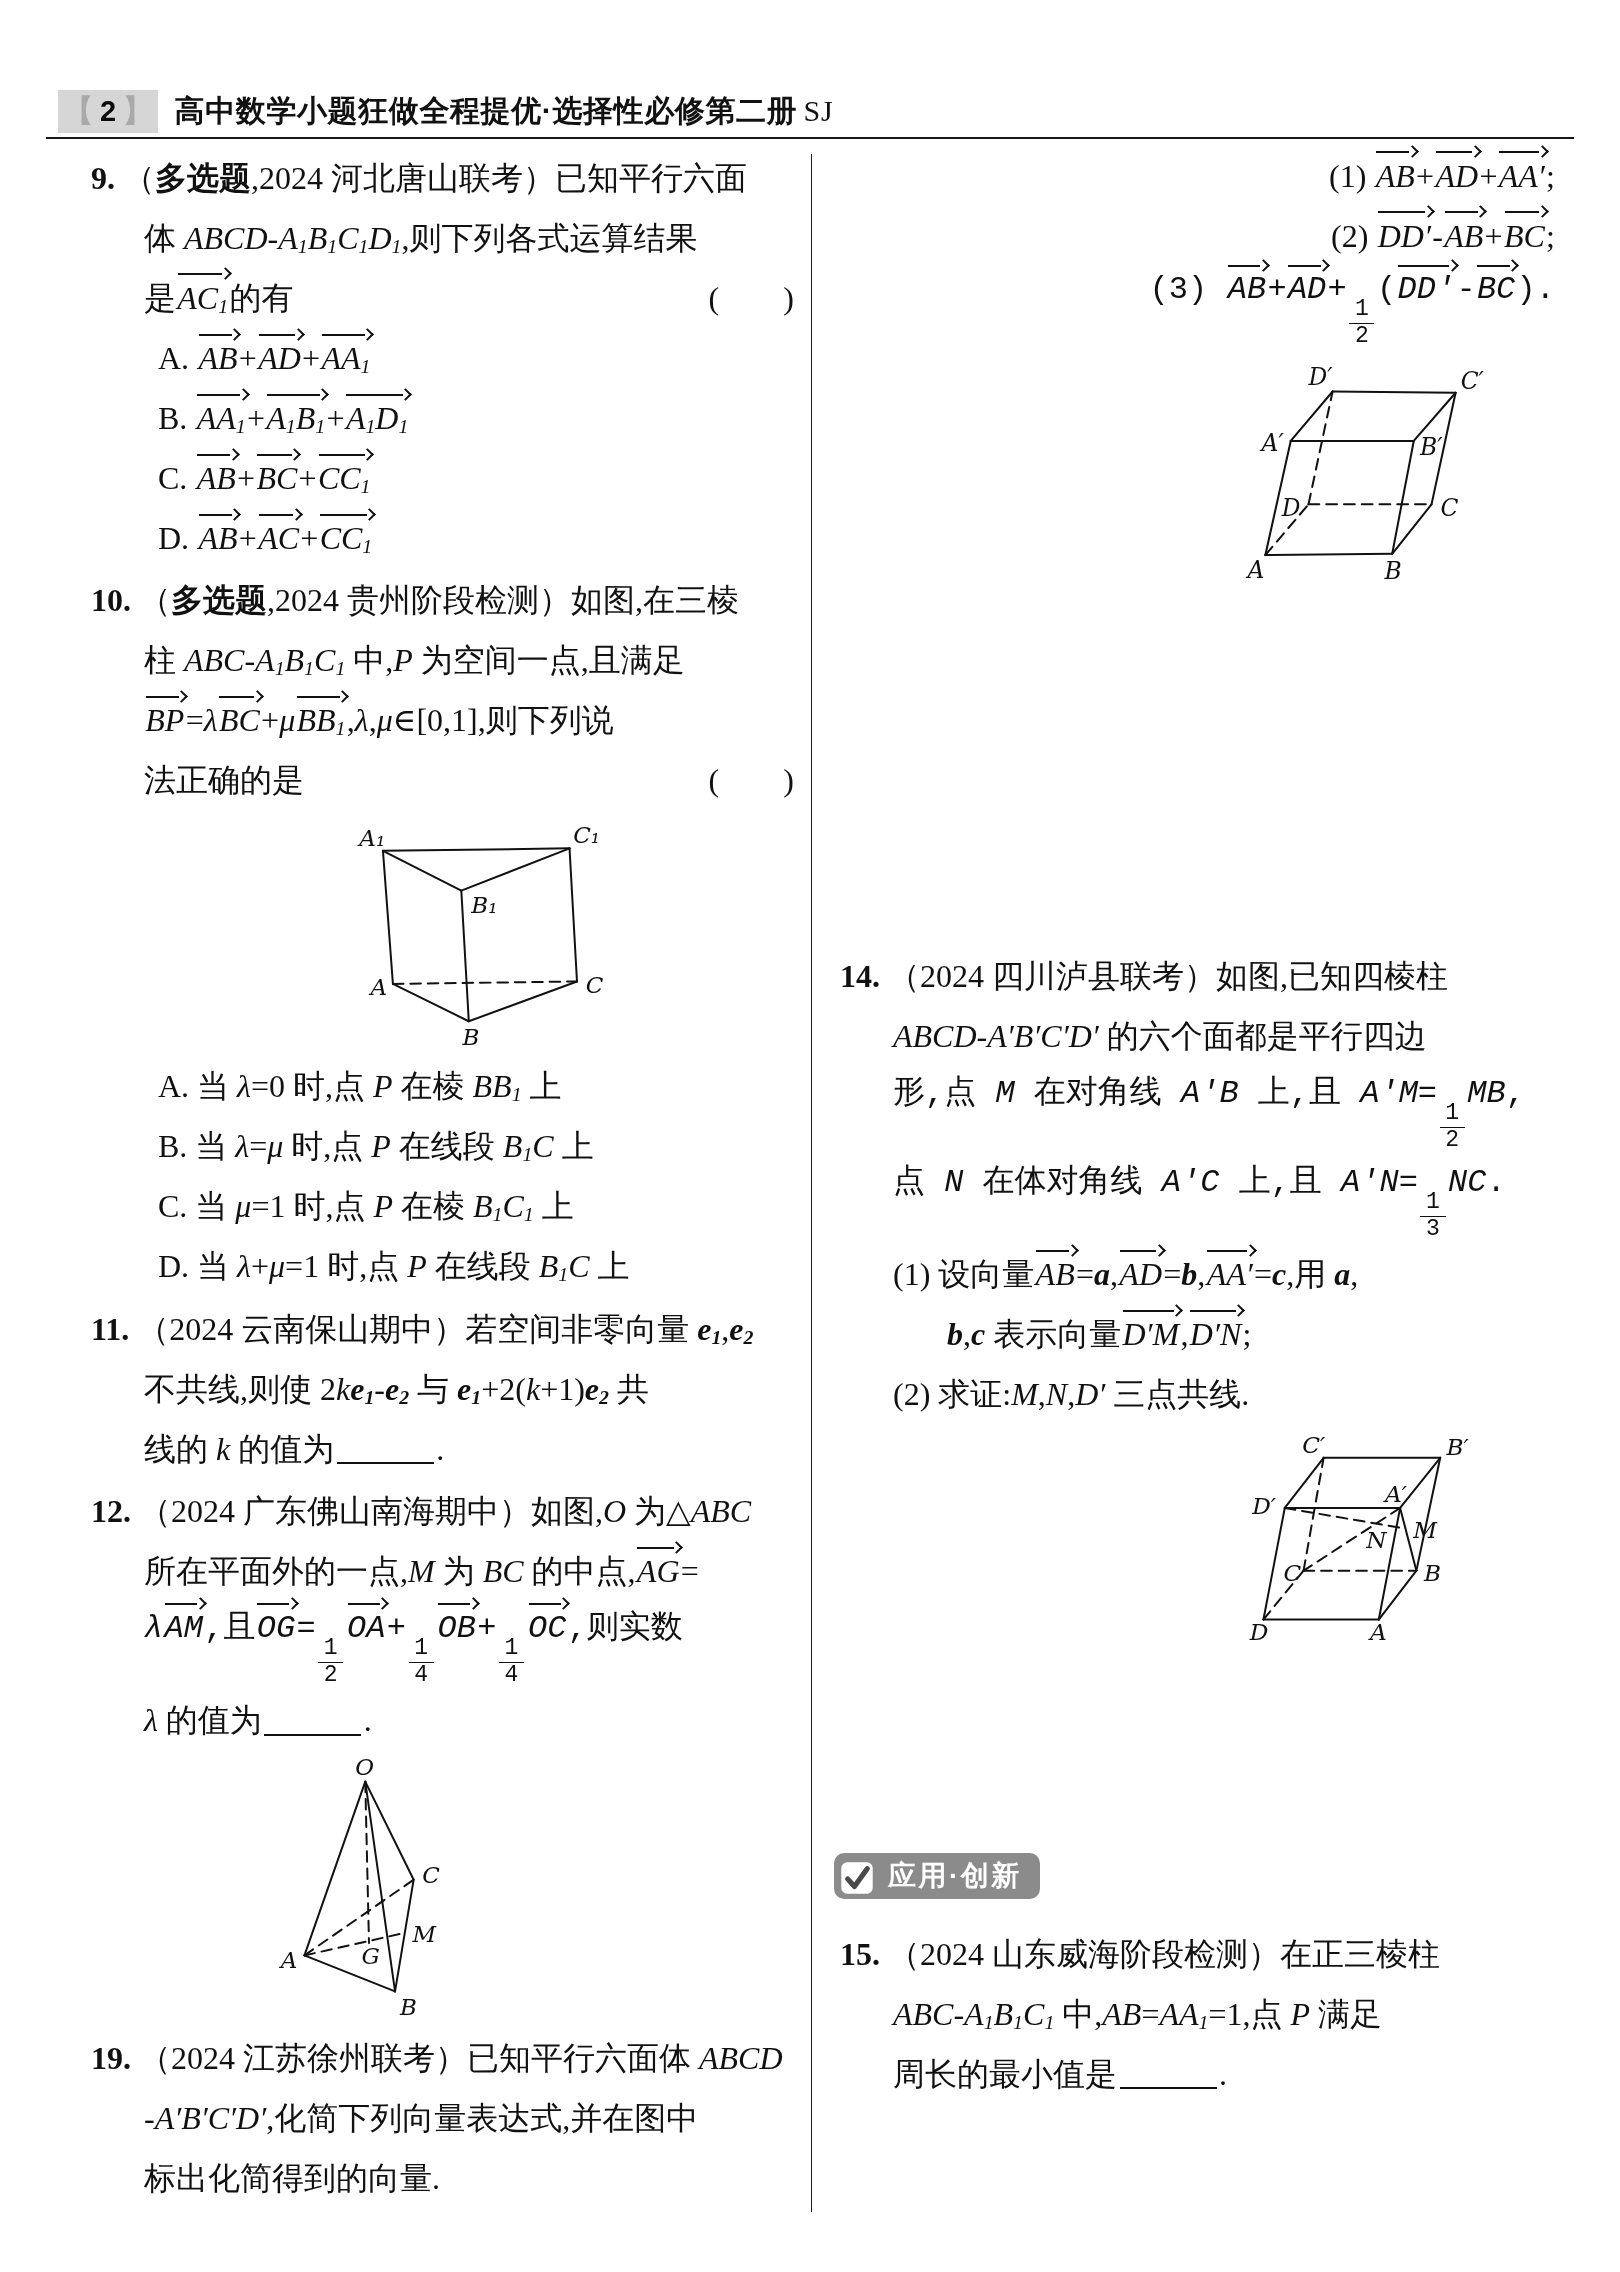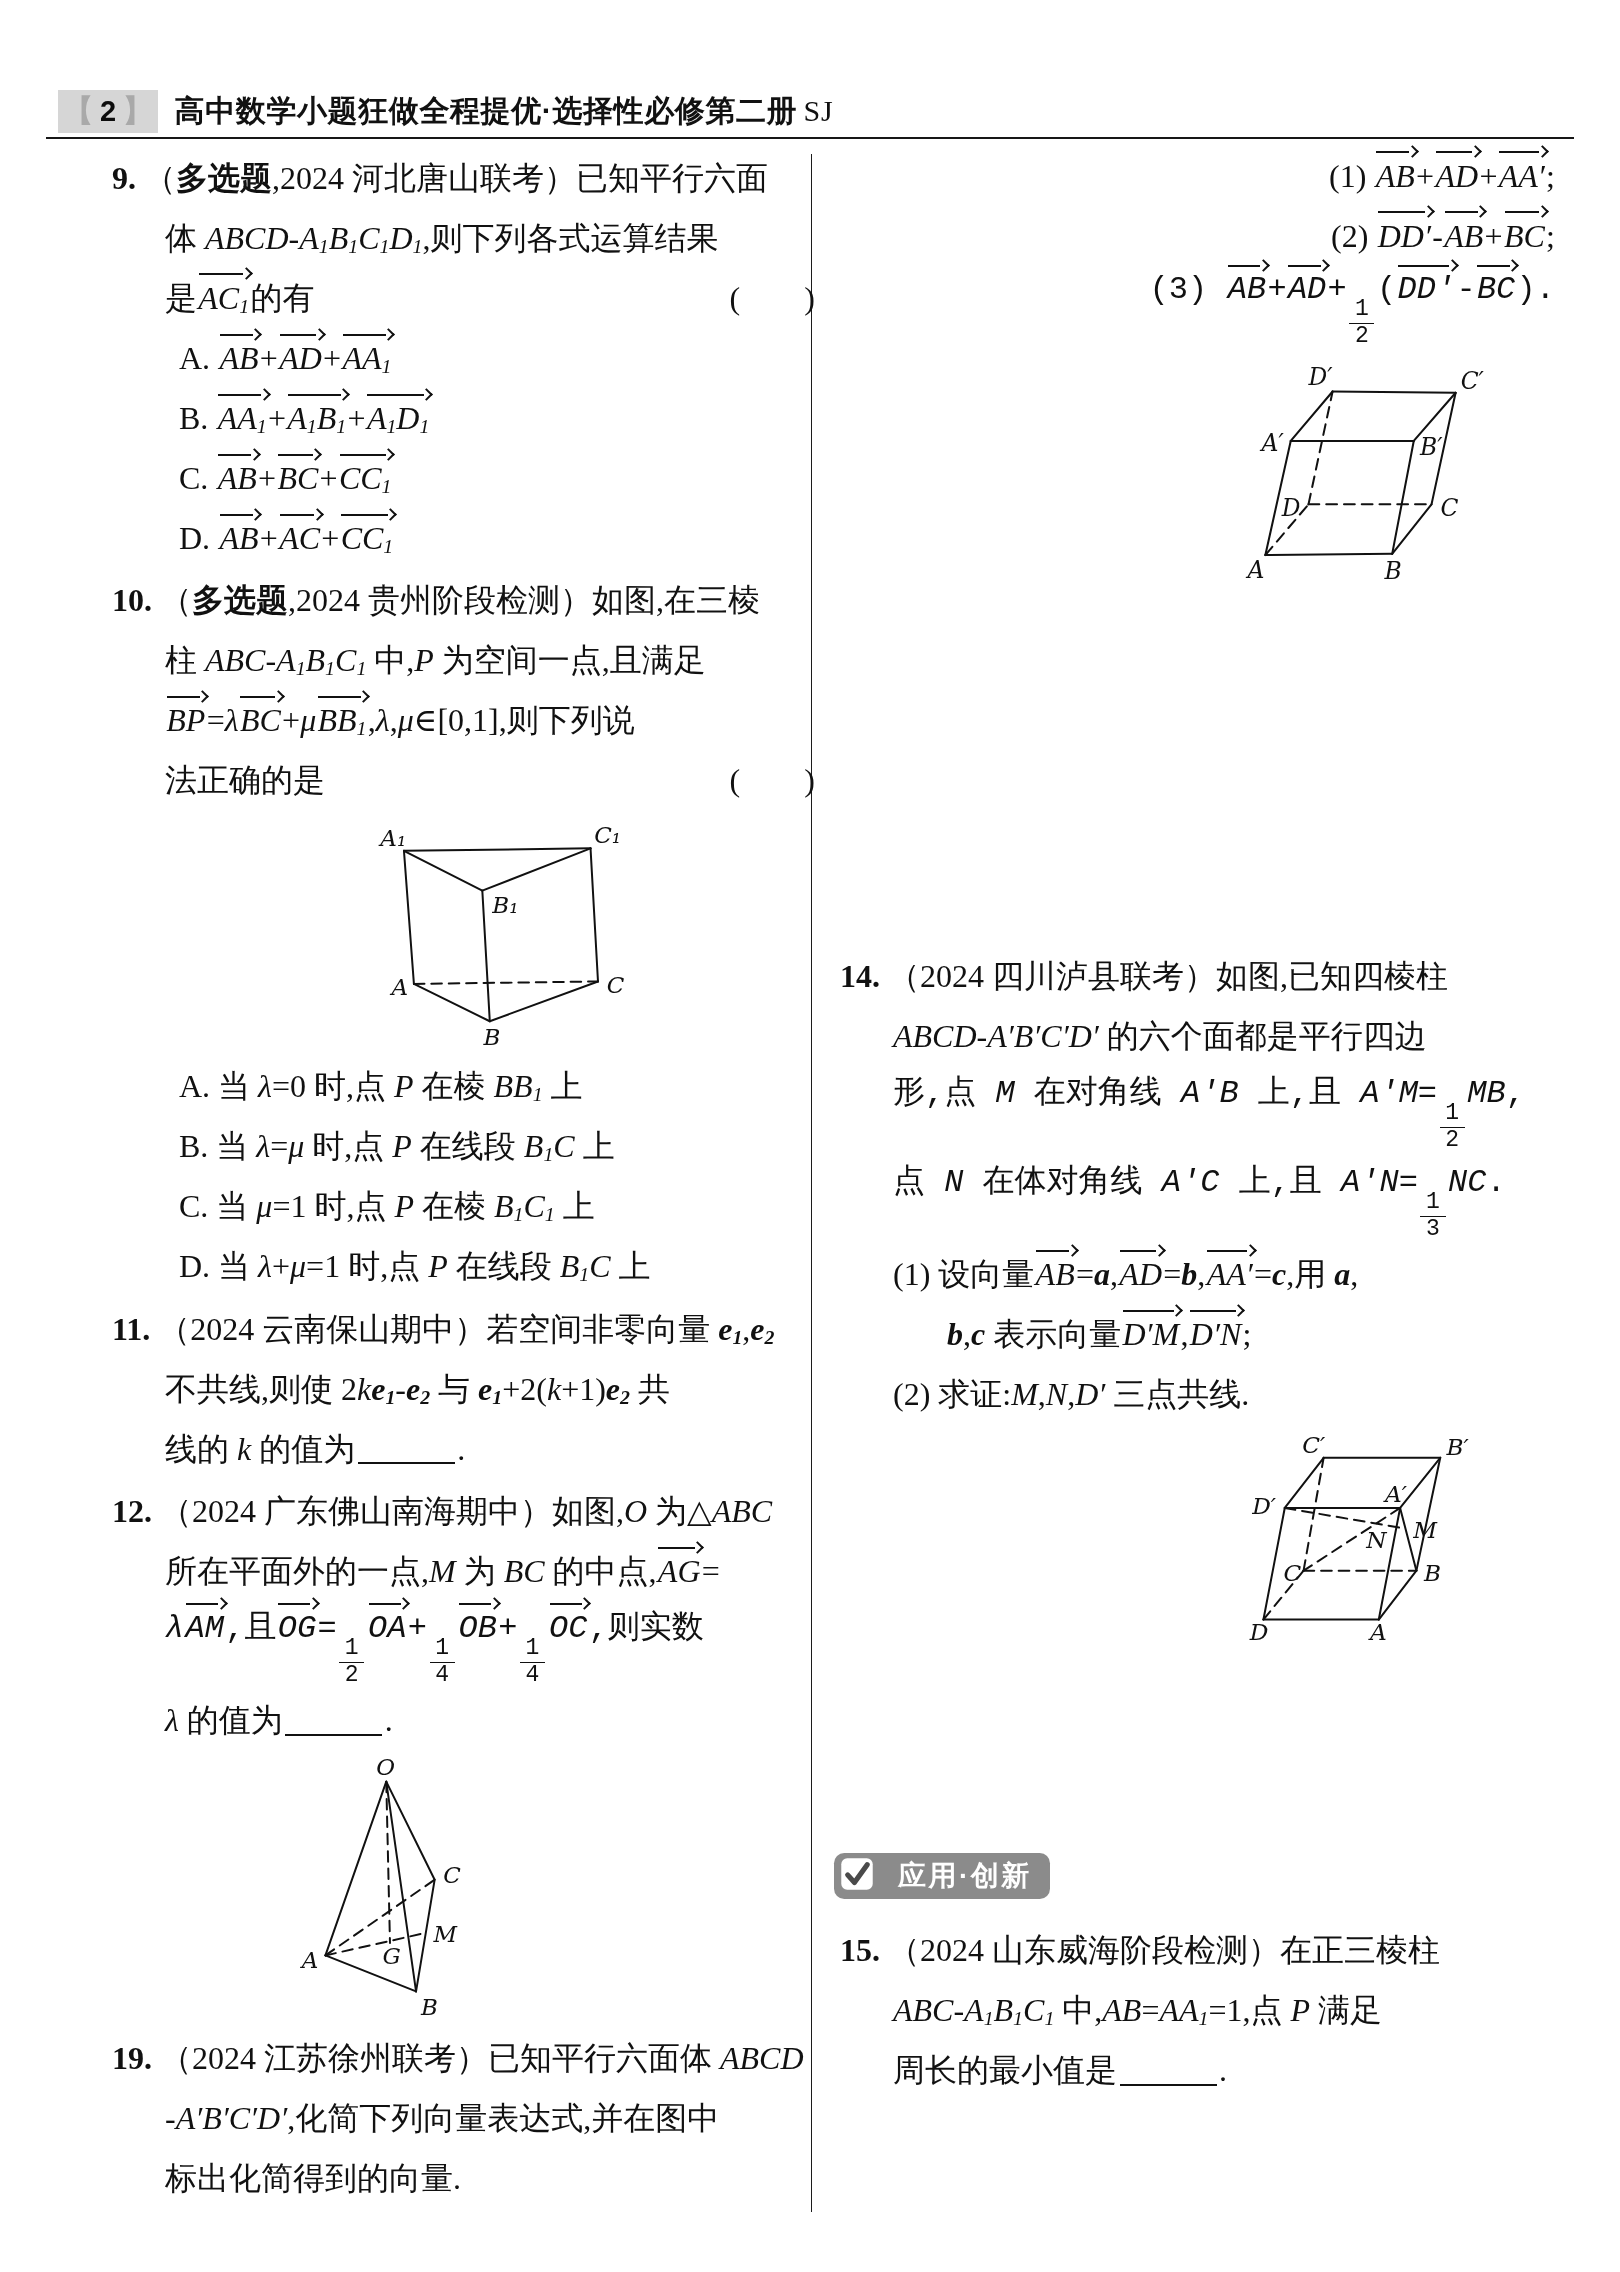--- a/index.html
+++ b/index.html
@@ -8,21 +8,21 @@
   
   .header{position:absolute;top:88px;left:58px;right:51px;height:47px;display:flex;align-items:center;gap:16.5px;}
   .pagenum{background:#d6d6d6;height:43px;padding:0 5.1px;display:flex;align-items:center;}
   .pbr{color:#a9a9a9;font-size:30.5px;font-family:"Liberation Sans","DejaVu Sans",sans-serif;font-weight:bold;}
   .pnum{font-size:29px;margin:0 6.4px;font-weight:bold;font-family:"Liberation Sans","DejaVu Sans",sans-serif;color:#0d0d0d;}
   .htitle{font-family:"Liberation Sans","DejaVu Sans",sans-serif;font-weight:bold;font-size:30px;letter-spacing:0.6px;white-space:nowrap;}
   .hsj{font-family:"Liberation Serif","DejaVu Serif",serif;font-weight:normal;font-size:30px;margin-left:6.4px;}
   .hrule{position:absolute;top:137px;left:46px;width:1528px;height:1.9px;background:#161616;}
   .vdivider{position:absolute;left:811px;top:154px;height:2058px;width:1.3px;background:#1c1c1c;}
   
-  .col{position:absolute;top:146px;left:112px;width:708px;}
+  .col{position:absolute;top:146px;left:91px;width:708px;}
   .col.right{left:840px;width:715px;}
   .line{display:flex;align-items:center;height:60px;white-space:nowrap;}
   .line.tall{height:auto;min-height:89px;font-family:Liberation Mono, monospace;}
   .line.num{margin-top:2.5px;}
   .cont{padding-left:53px;}
   .cont2{padding-left:107px;}
   .opt{padding-left:67px;}
   .item{padding-left:39px;justify-content:flex-end;}
   .txt{white-space:nowrap;}
   .fill{flex:1;}
@@ -42,21 +42,21 @@
   .fd{border-top:1.9px solid #111;}
   
   .blank{display:inline-block;width:97px;height:1em;border-bottom:2.2px solid #111;vertical-align:-0.15em;margin:0 2.5px;}
   
   .fig svg{overflow:visible;display:block;}
   .fig line{stroke:#111;stroke-width:3.2;stroke-linecap:round;}
   .fig .dashed line{stroke-dasharray:17 11;}
   .flabel text{font-family:"DejaVu Serif","Liberation Serif",serif;font-style:italic;font-size:37px;fill:#111;}
   
   .badge-wrap{margin:9px 0 21.6px -6.4px;}
-  .badge{display:inline-flex;align-items:flex-start;gap:24px;background:#8b8b8b;border-radius:10.2px;padding:4.4px 18px 4.4px 6.4px;}
+  .badge{display:inline-flex;align-items:flex-end;gap:14px;background:#8b8b8b;border-radius:10.2px;padding:4.4px 18px 4.4px 6.4px;}
   .badge-check{width:34px;height:34px;display:inline-flex;}
   .badge-label{color:#ffffff;font-family:"Liberation Sans","DejaVu Sans",sans-serif;font-weight:bold;font-size:28px;letter-spacing:2.5px;}
 </style>
 </head>
 <body>
 
 <div class="page">
 
   <header class="header">
     <div class="pagenum">

